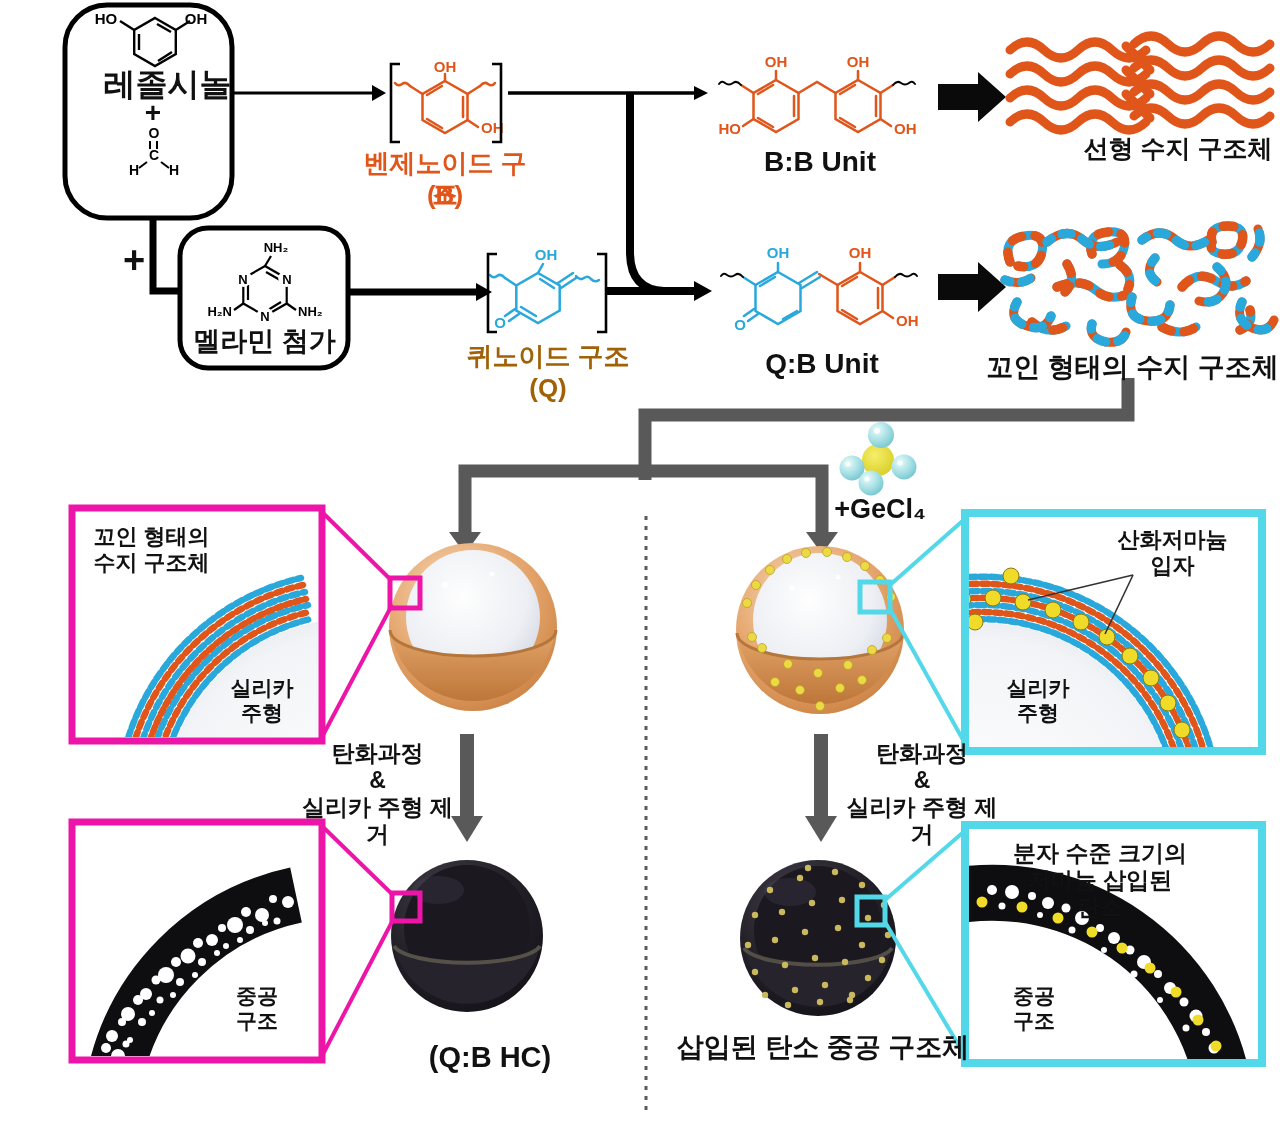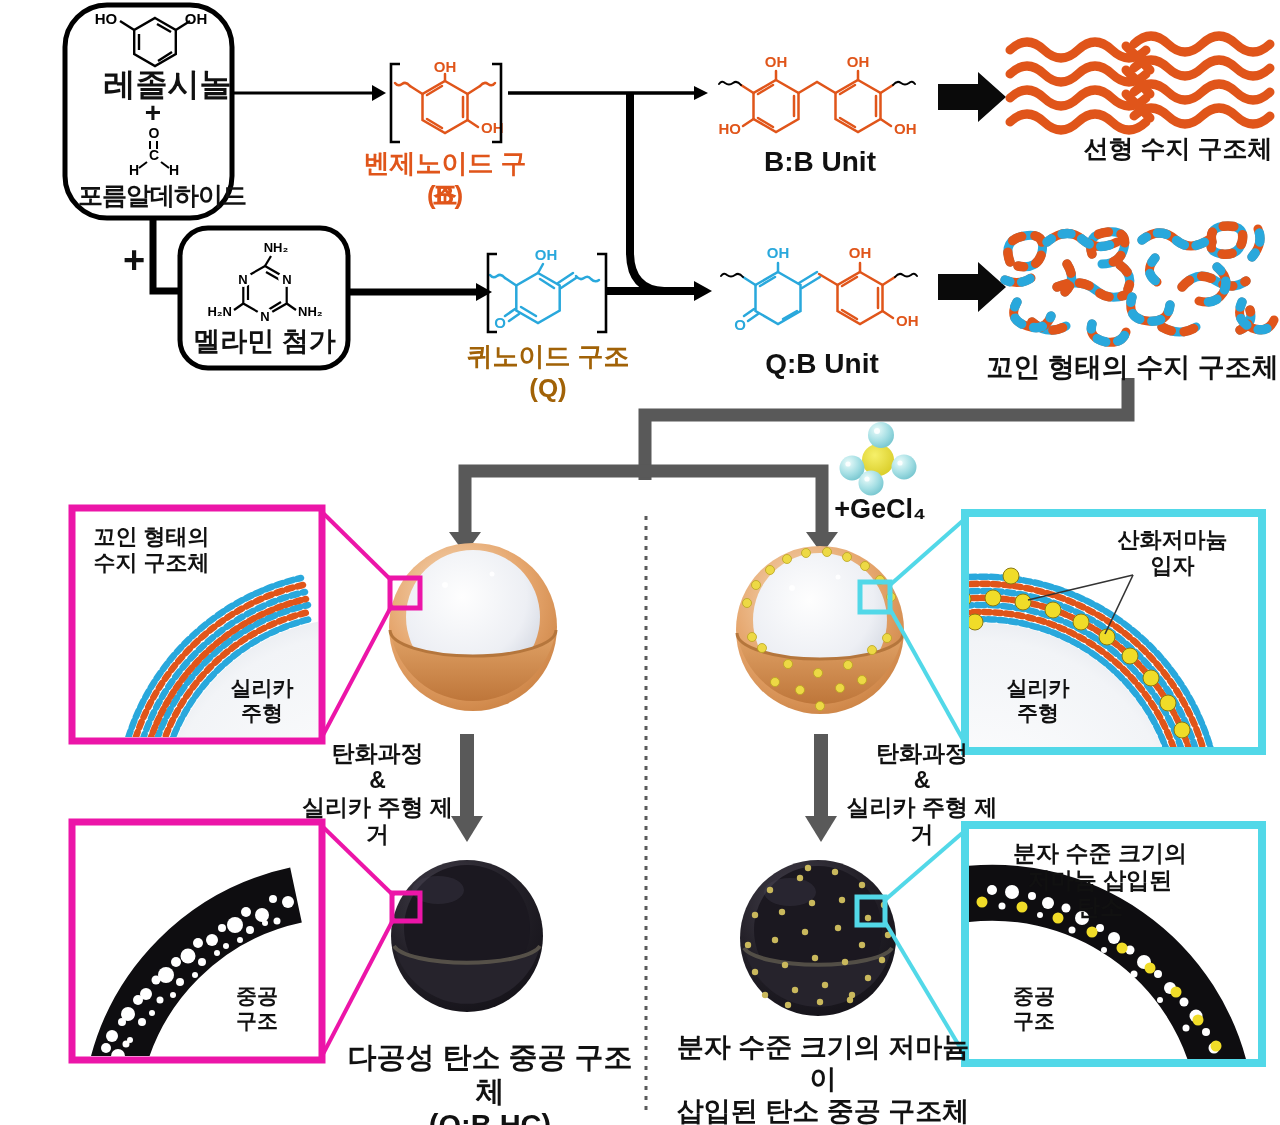--- a/index.html
+++ b/index.html
@@ -511,21 +511,20 @@
     <line x1="890" y1="609" x2="967" y2="747" stroke="#52D8E8" stroke-width="4"></line>
     <rect x="860" y="582" width="30" height="30" stroke="#52D8E8" stroke-width="5"></rect>
     <line x1="885" y1="900" x2="967" y2="829" stroke="#52D8E8" stroke-width="4"></line>
     <line x1="885" y1="922" x2="967" y2="1059" stroke="#52D8E8" stroke-width="4"></line>
     <rect x="857" y="897" width="28" height="28" stroke="#52D8E8" stroke-width="5"></rect>
   </g>
 </svg>
 
 <div class="lbl" style="left:75px;top:66px;width:185px;font-size:32px;">레졸시놀</div>
 <div class="lbl" style="left:138px;top:96px;width:30px;font-size:28px;">+</div>
-<div class="lbl" style="left:62px;top:181px;width:200px;font-size:25px;letter-spacing:-1px;">포름알데하이드</div>
 <div class="lbl" style="left:116px;top:238px;width:36px;font-size:38px;">+</div>
 <div class="lbl" style="left:192px;top:326px;width:145px;font-size:27px;">멜라민 첨가</div>
 
 <div class="lbl orange" style="left:352px;top:148px;width:186px;font-size:26px;">벤제노이드 구조</div>
 <div class="lbl orange" style="left:352px;top:180px;width:186px;font-size:26px;">(B)</div>
 <div class="lbl blue" style="left:458px;top:341px;width:180px;font-size:26px;">퀴노이드 구조</div>
 <div class="lbl blue" style="left:458px;top:373px;width:180px;font-size:26px;">(Q)</div>
 
 <div class="lbl" style="left:750px;top:145px;width:140px;font-size:28px;">B:B Unit</div>
 <div class="lbl" style="left:752px;top:347px;width:140px;font-size:28px;">Q:B Unit</div>
@@ -571,22 +570,20 @@
   <span class="line">분자 수준 크기의</span>
   <span class="line">저마늄 삽입된</span>
   <span class="line">탄소</span>
 </div>
 <div class="lbl" style="left:996px;top:984px;width:76px;font-size:21px;">
   <span class="line">중공</span>
   <span class="line">구조</span>
 </div>
 
 <div class="lbl" style="left:335px;top:1040px;width:310px;font-size:29px;">
-  <span class="line">다공성 탄소 중공 구조체</span>
   <span class="line">(Q:B HC)</span>
 </div>
 <div class="lbl" style="left:664px;top:1032px;width:318px;font-size:27px;">
-  <span class="line">분자 수준 크기의 저마늄이</span>
   <span class="line">삽입된 탄소 중공 구조체</span>
 
 </div>
 
 </div>
 
 </body></html>

